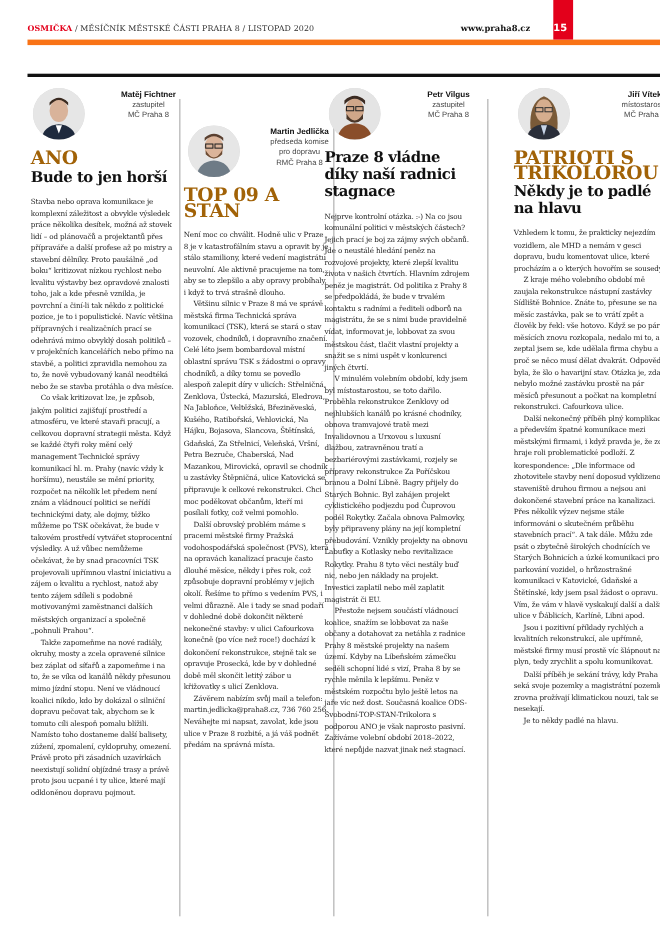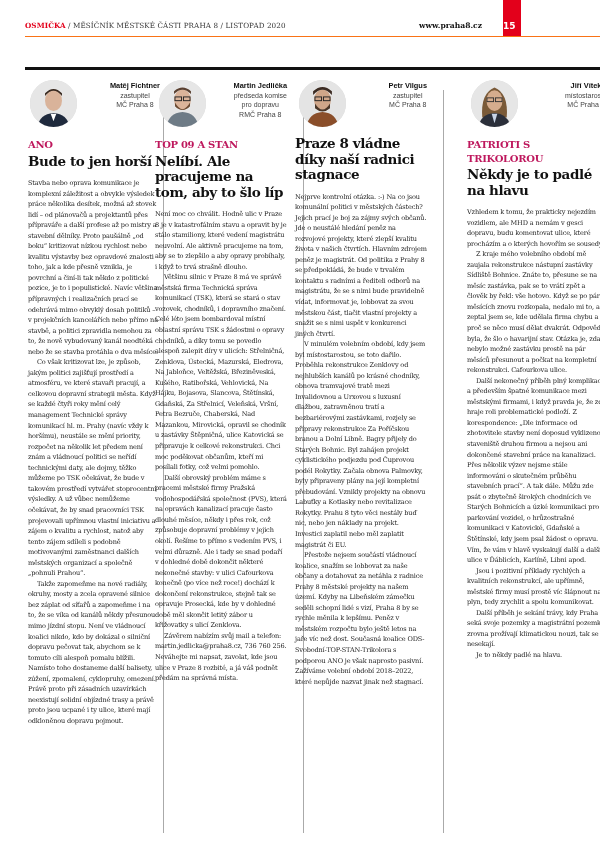--- a/index.html
+++ b/index.html
@@ -1,38 +1,38 @@
 <!DOCTYPE html>
 <html><head>
 <meta charset="utf-8">
 <style>
   html, body { margin:0; padding:0; background:#fff; }
   body { width:600px; height:849px; position:relative; overflow:hidden; font-family:"DejaVu Serif", serif; color:#1a1a1a; }
-  .topbar { position:absolute; left:25px; right:0; top:0; height:36px; border-bottom:1px solid #f97316; }
+  .topbar { position:absolute; left:25px; right:0; top:0; height:36px; border-bottom:5px solid #f97316; }
   .topbar .left { position:absolute; left:0; top:21px; font-family:"DejaVu Serif", serif; font-size:7.2px; letter-spacing:0.1px; color:#333; white-space:nowrap; }
   .topbar .brand { color:#e3001b; font-weight:bold; }
   .topbar .url { position:absolute; right:118px; top:21px; font-size:7.6px; font-weight:bold; color:#111; white-space:nowrap; }
   .topbar .pageno { position:absolute; left:478px; top:0; width:18px; height:36px; background:#e3001b; color:#fff; font-family:"DejaVu Sans", sans-serif; font-weight:bold; font-size:9px; line-height:1; }
   .topbar .pageno span { position:absolute; bottom:5px; left:0; right:0; }
   .blackrule { position:absolute; left:25px; right:0; top:67px; height:3px; background:#111; }
 
   .col { position:absolute; top:78px; width:132px; }
   .col1 { left:28px; }
-  .col2 { left:155px; }
+  .col2 { left:167px;margin-top:34px; }
   .col3 { left:295px; }
   .col4 { left:467px; width:140px; }
   .vline { position:absolute; top:90px; bottom:16px; width:1px; background:#aaa; }
 
   .head { position:relative; height:56px; }
   .avatar { position:absolute; left:4px; top:2px; width:47px; height:47px; border-radius:50%; background:#d8d8d8; overflow:hidden; }
   .col1 .avatar { left:2px; }
   .avatar svg { width:100%; height:100%; display:block; }
   .who { position:absolute; right:0; top:3px; text-align:center; font-family:"Liberation Sans", sans-serif; font-size:7px; line-height:9.5px; color:#444; }
   .who .name { font-weight:bold; color:#111; font-size:7.4px; }
-  .party { font-family:"DejaVu Serif", serif; font-weight:bold; color:#be185d; font-size:10px; line-height:13.5px; margin-top:4px; letter-spacing:-0.3px; }
+  .party { font-family:"DejaVu Serif", serif; font-weight:bold; color:#a16207; font-size:17px; line-height:13.5px; margin-top:4px; letter-spacing:-0.3px; }
   .title { font-family:"DejaVu Serif", serif; font-weight:bold; color:#111; font-size:13.5px; line-height:15.5px; margin-top:2px; letter-spacing:-0.4px; }
   .body { font-family:"DejaVu Serif", serif; font-size:6.55px; line-height:10.55px; margin-top:9px; color:#1c1c1c; letter-spacing:-0.15px; }
   .body p { margin:0; text-indent:0; }
   .body p + p { text-indent:9px; }
 </style>
 </head>
 <body>
 
 <div class="topbar">
   <div class="left"><span class="brand">OSMIČKA</span><span> / MĚSÍČNÍK MĚSTSKÉ ČÁSTI PRAHA 8 / LISTOPAD 2020</span></div>
@@ -87,21 +87,20 @@
         </svg>
     </div>
     <div class="who">
       <div class="name">Martin Jedlička</div>
       <div>předseda komise</div>
       <div>pro dopravu</div>
       <div>RMČ Praha 8</div>
     </div>
   </div>
   <div class="party">TOP 09 A STAN</div>
-  <div class="title">Nelíbí. Ale pracujeme na tom, aby to šlo líp</div>
   <div class="body">
     <p>Není moc co chválit. Hodně ulic v Praze 8 je v katastrofálním stavu a opravit by je stálo stamiliony, které vedení magistrátu neuvolní. Ale aktivně pracujeme na tom, aby se to zlepšilo a aby opravy probíhaly, i když to trvá strašně dlouho.</p>
     <p>Většinu silnic v Praze 8 má ve správě městská firma Technická správa komunikací (TSK), která se stará o stav vozovek, chodníků, i dopravního značení. Celé léto jsem bombardoval místní oblastní správu TSK s žádostmi o opravy chodníků, a díky tomu se povedlo alespoň zalepit díry v ulicích: Střelničná, Zenklova, Ústecká, Mazurská, Eledrova, Na Jabloňce, Veltěžská, Březiněveská, Kušého, Ratibořská, Vehlovická, Na Hájku, Bojasova, Slancova, Štětínská, Gdaňská, Za Střelnicí, Veleňská, Vršní, Petra Bezruče, Chaberská, Nad Mazankou, Mirovická, opravil se chodník u zastávky Štěpničná, ulice Katovická se připravuje k celkové rekonstrukci. Chci moc poděkovat občanům, kteří mi posílali fotky, což velmi pomohlo.</p>
     <p>Další obrovský problém máme s pracemi městské firmy Pražská vodohospodářská společnost (PVS), která na opravách kanalizací pracuje často dlouhé měsíce, někdy i přes rok, což způsobuje dopravní problémy v jejich okolí. Řešíme to přímo s vedením PVS, i velmi důrazně. Ale i tady se snad podaří v dohledné době dokončit některé nekonečné stavby: v ulici Cafourkova konečně (po více než roce!) dochází k dokončení rekonstrukce, stejně tak se opravuje Prosecká, kde by v dohledné době měl skončit letitý zábor u křižovatky s ulicí Zenklova.</p>
     <p>Závěrem nabízím svůj mail a telefon: martin.jedlicka@praha8.cz, 736 760 256. Neváhejte mi napsat, zavolat, kde jsou ulice v Praze 8 rozbité, a já váš podnět předám na správná místa.</p>
   </div>
 </div>
 
 <div class="col col3">
   <div class="head">

